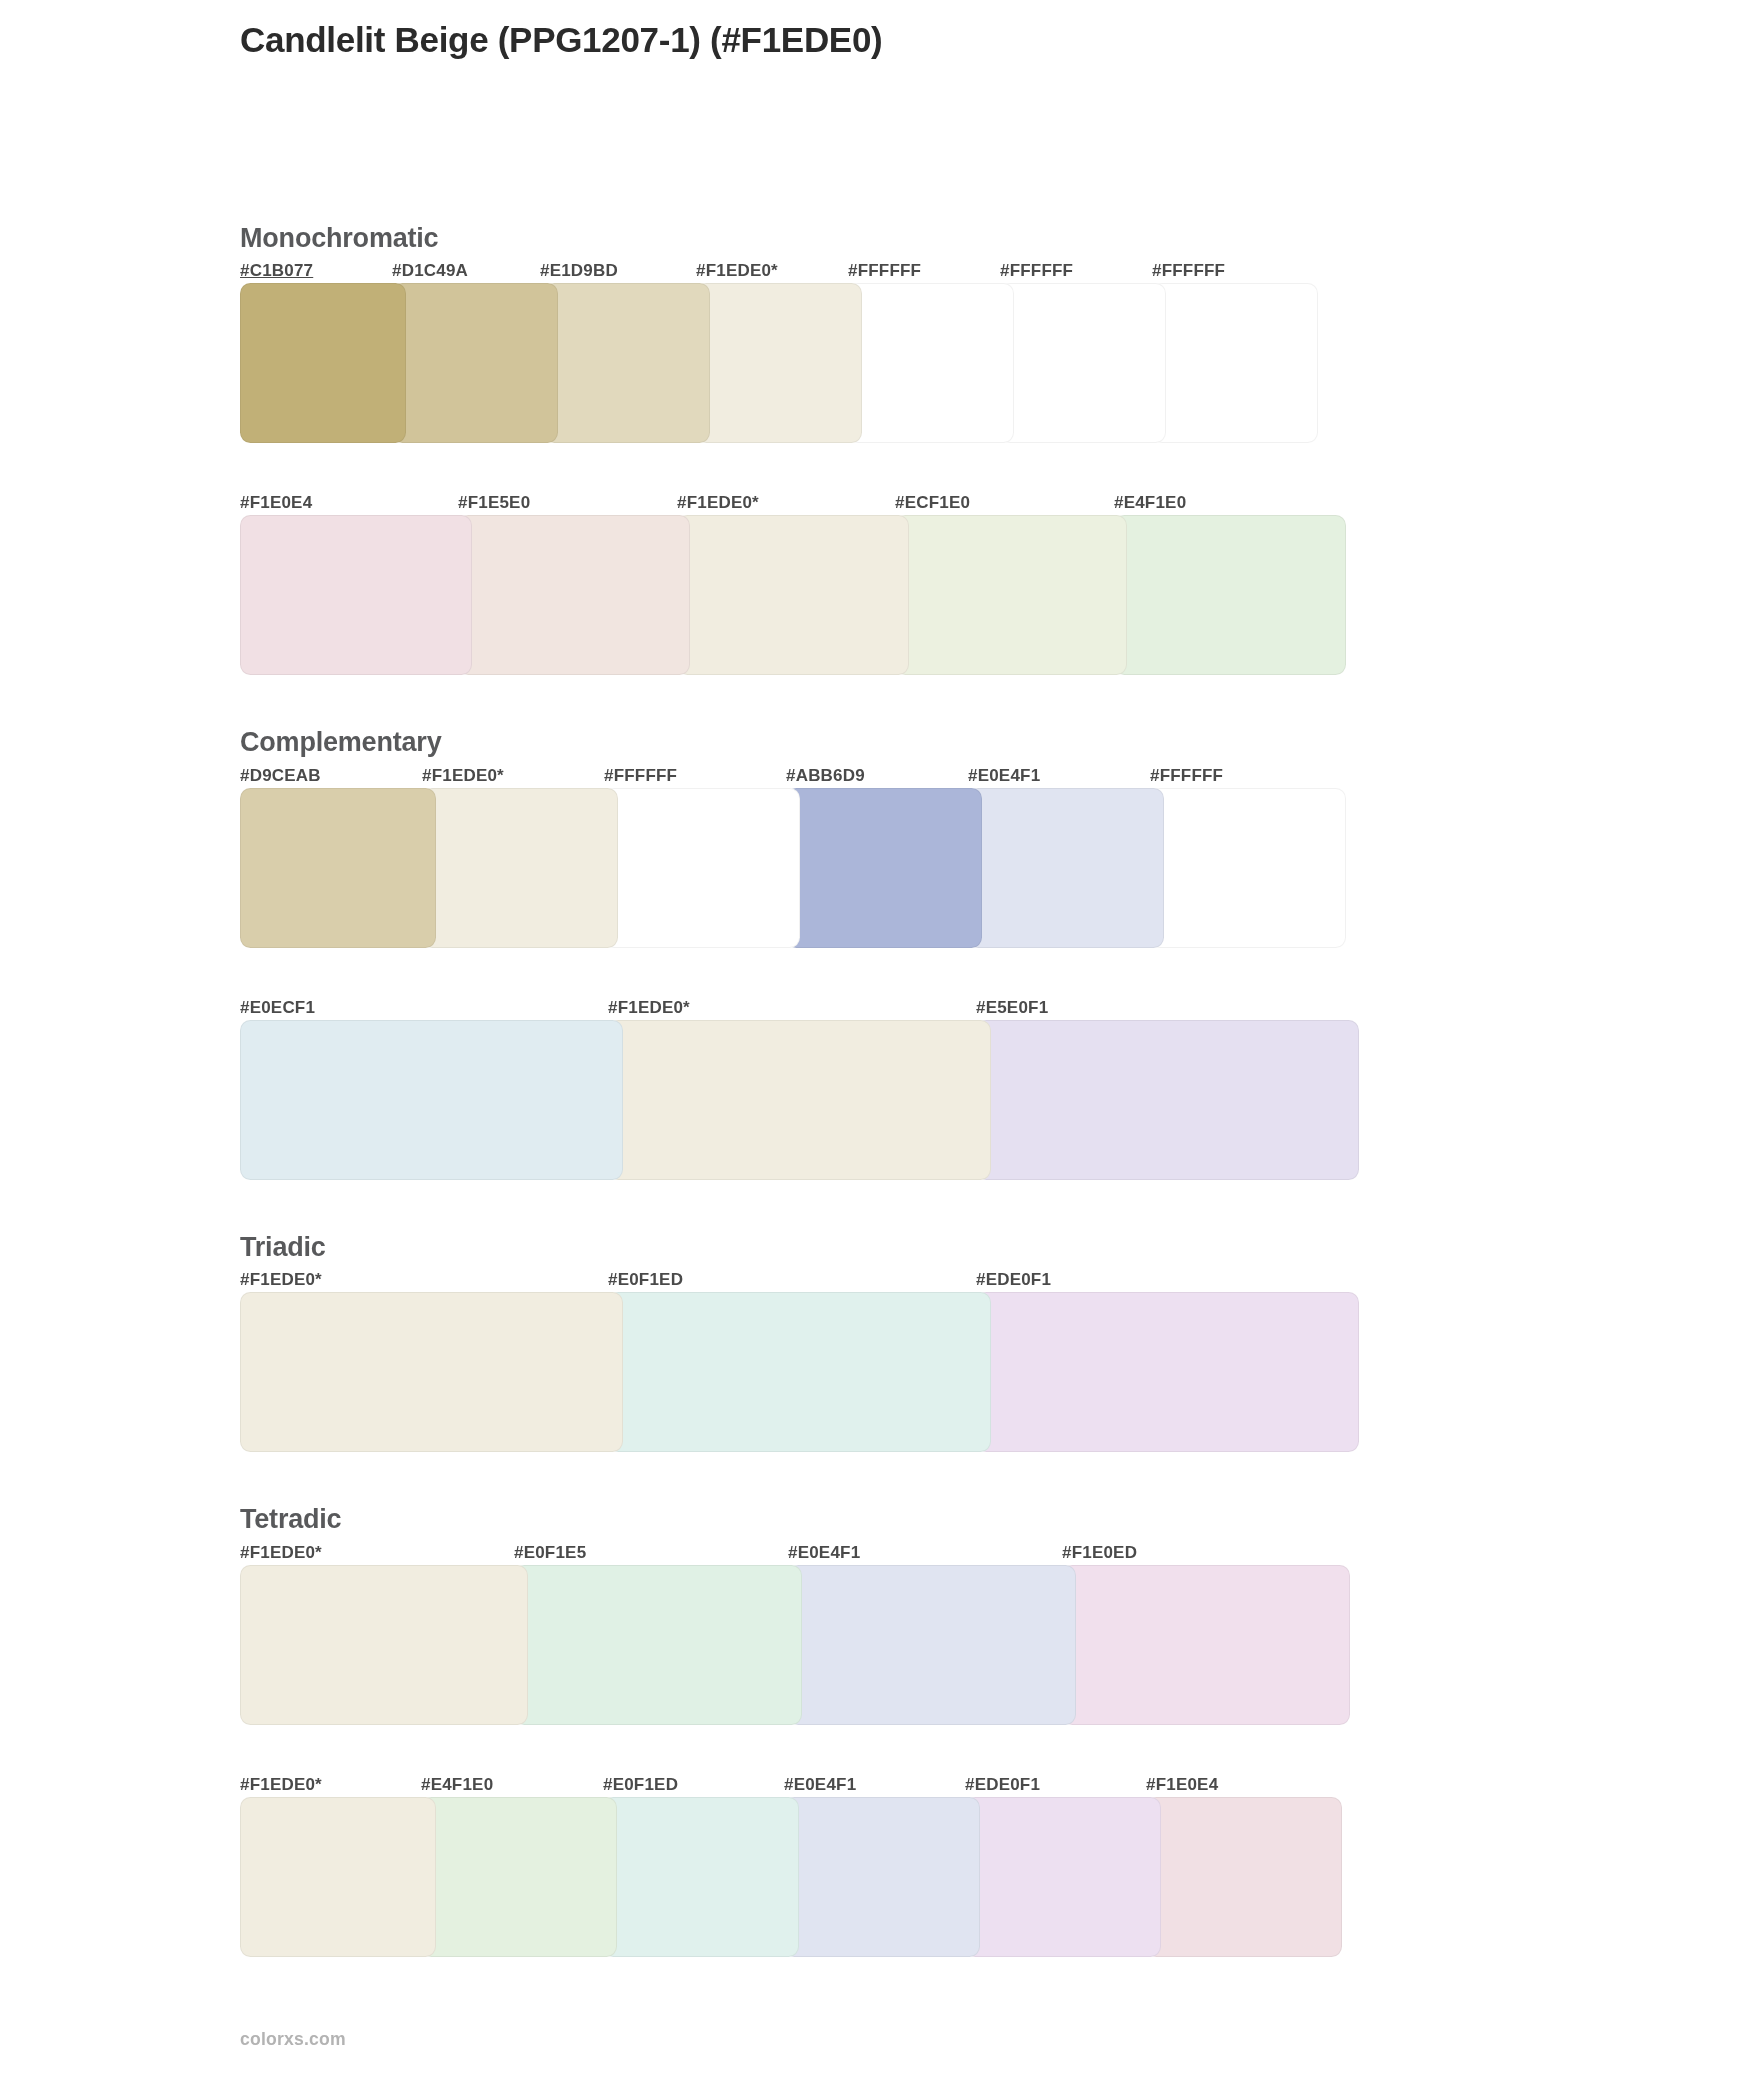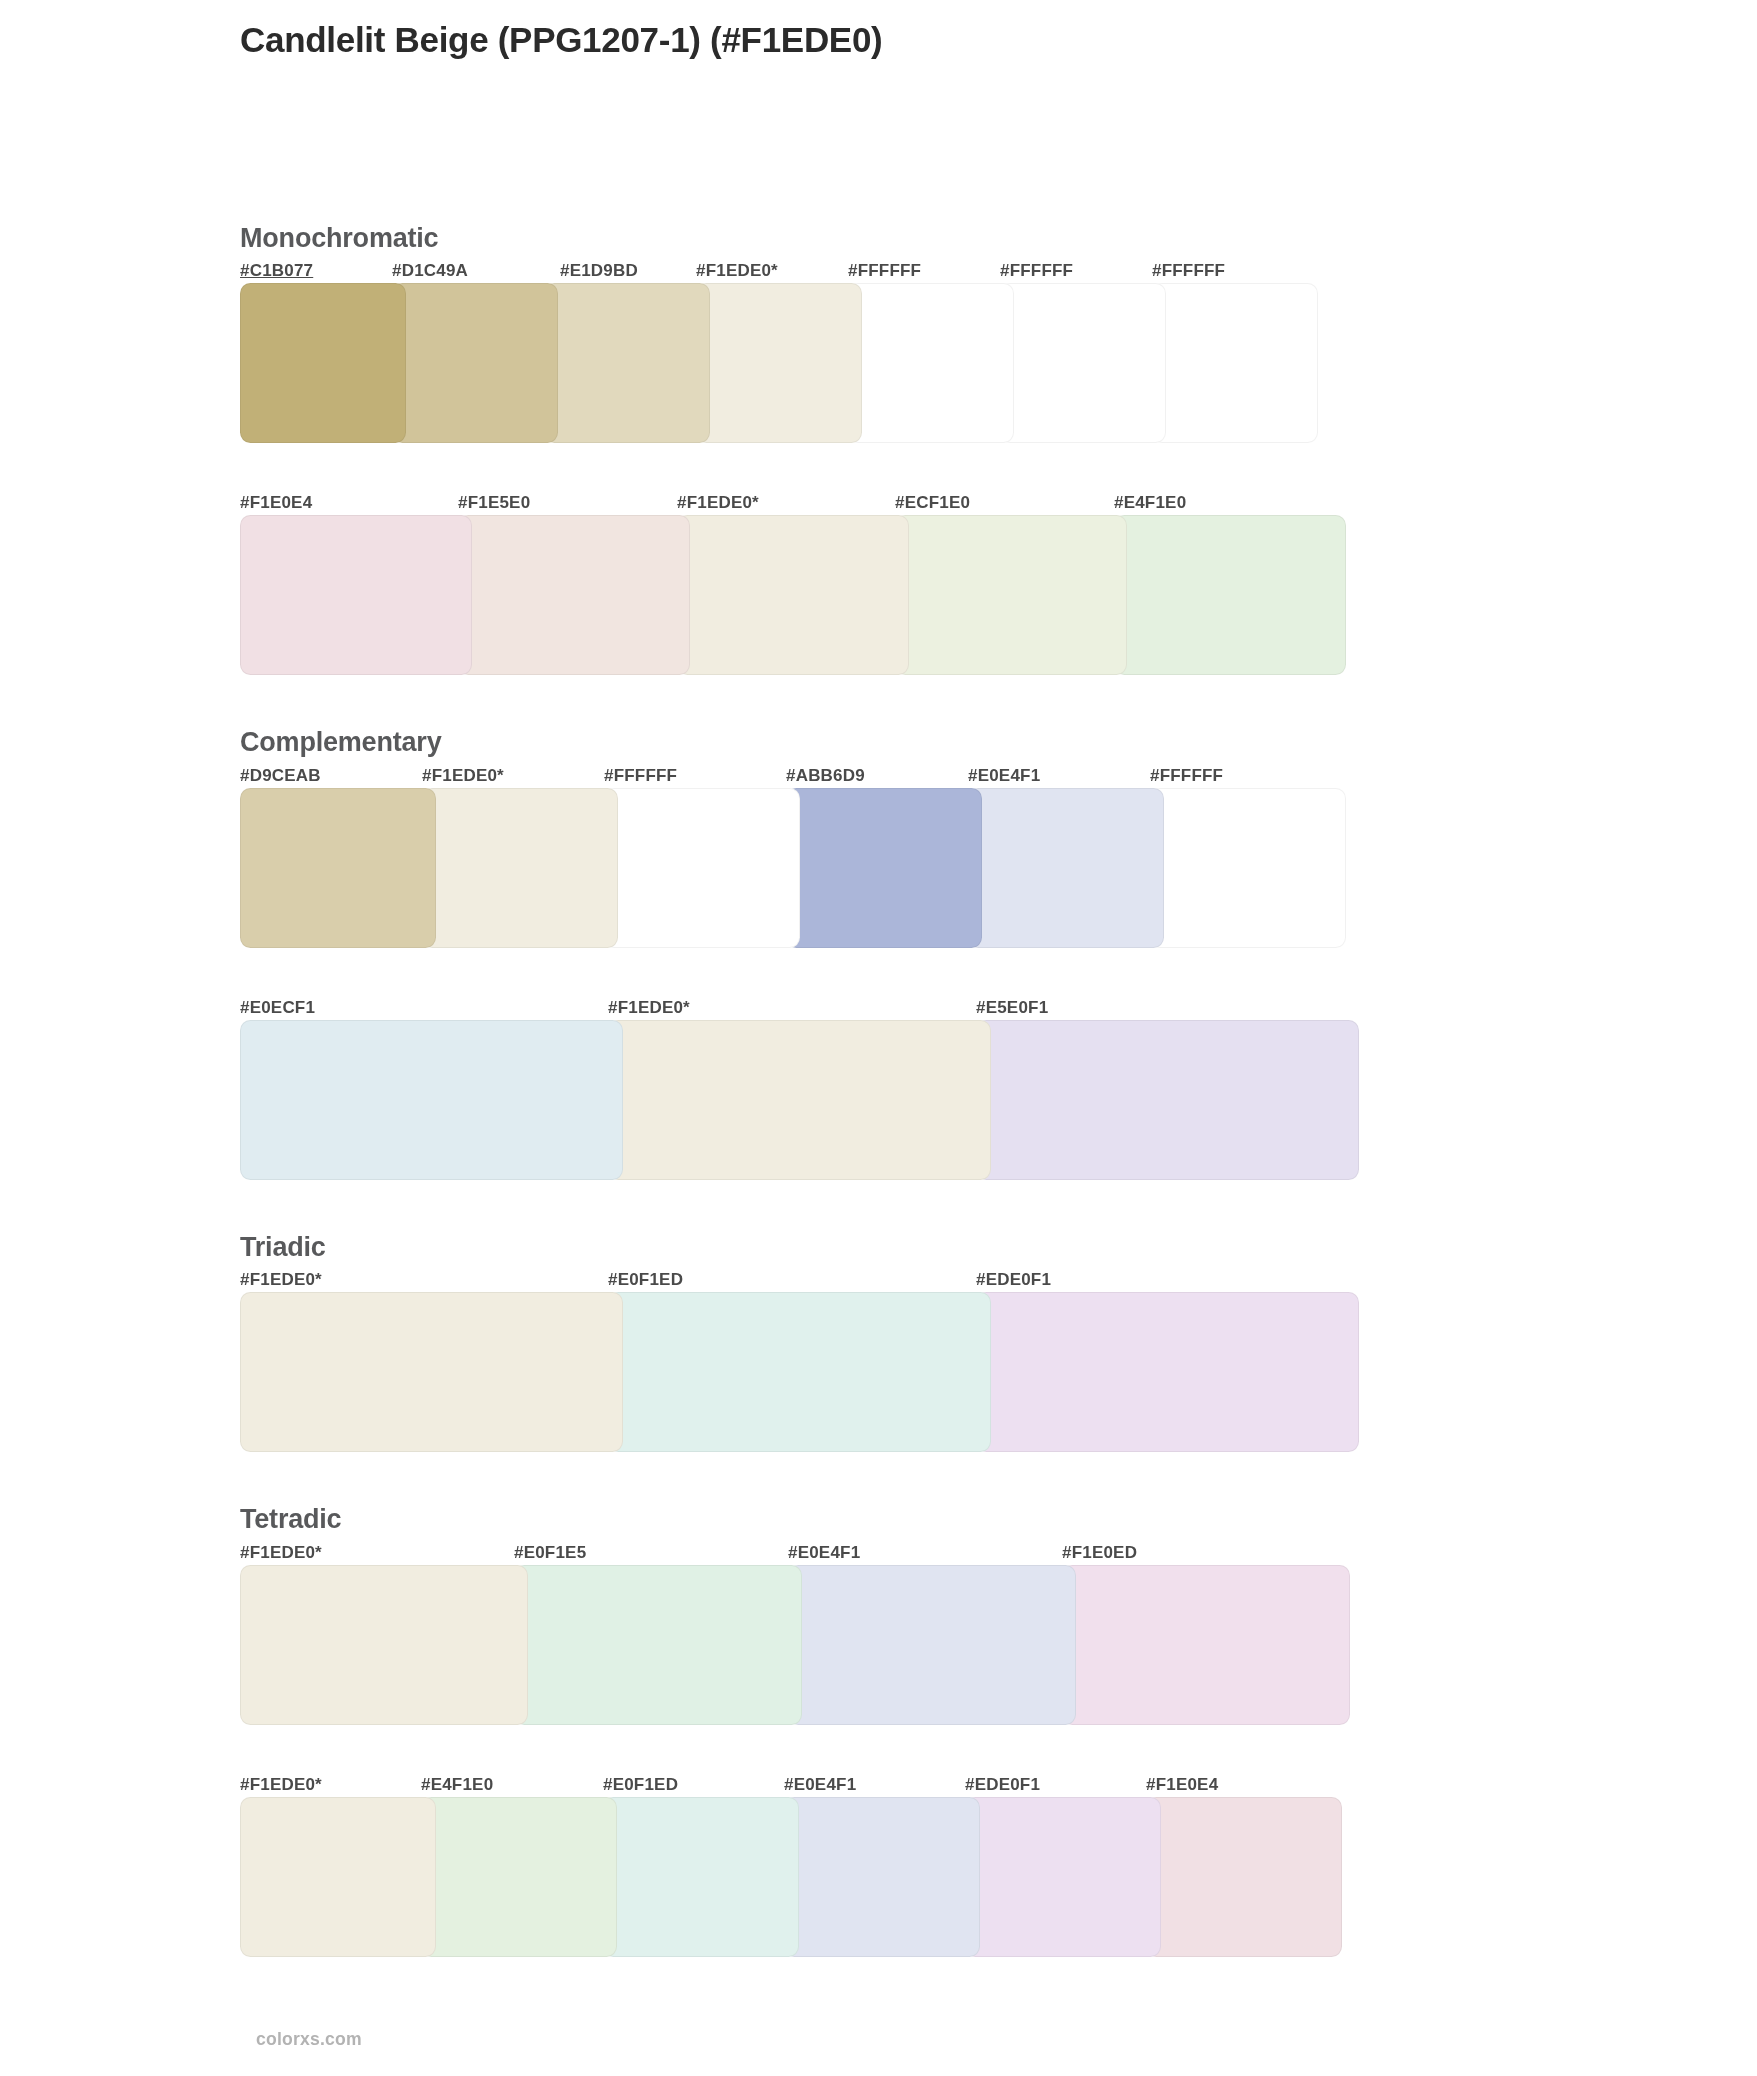--- a/index.html
+++ b/index.html
@@ -82,21 +82,21 @@
     top: 0;
     font-size: 17px;
     font-weight: bold;
     color: #4a4a4a;
     letter-spacing: 0.2px;
     white-space: nowrap;
     line-height: 1;
   }
   .footer {
     position: absolute;
-    left: 256px;
+    left: 240px;
     top: 2029px;
     font-size: 17.6px;
     font-weight: bold;
     color: #b3b3b3;
     letter-spacing: 0.2px;
   }
 </style>
 </head>
 <body>
 
@@ -107,21 +107,21 @@
   </div>
 
   <div class="sections" id="sections-container">
       <div class="section">
         <div class="section-title">Monochromatic</div>
         <div class="swatch-row">
           <div class="swatch-label" style="left: 0px; text-decoration: underline;">#C1B077</div>
           <div class="swatch" title="#C1B077" style="left: 0px; width: 166px; background: rgb(193, 176, 119); z-index: 7;"></div>
           <div class="swatch-label" style="left: 152px;">#D1C49A</div>
           <div class="swatch" title="#D1C49A" style="left: 152px; width: 166px; background: rgb(209, 196, 154); z-index: 6;"></div>
-          <div class="swatch-label" style="left: 320px;">#E1D9BD</div>
+          <div class="swatch-label" style="left: 300px;">#E1D9BD</div>
           <div class="swatch" title="#E1D9BD" style="left: 304px; width: 166px; background: rgb(225, 217, 189); z-index: 5;"></div>
           <div class="swatch-label" style="left: 456px;">#F1EDE0*</div>
           <div class="swatch" title="#F1EDE0*" style="left: 456px; width: 166px; background: rgb(241, 237, 224); z-index: 4;"></div>
           <div class="swatch-label" style="left: 608px;">#FFFFFF</div>
           <div class="swatch" title="#FFFFFF" style="left: 608px; width: 166px; background: rgb(255, 255, 255); z-index: 3;"></div>
           <div class="swatch-label" style="left: 760px;">#FFFFFF</div>
           <div class="swatch" title="#FFFFFF" style="left: 760px; width: 166px; background: rgb(255, 255, 255); z-index: 2;"></div>
           <div class="swatch-label" style="left: 912px;">#FFFFFF</div>
           <div class="swatch" title="#FFFFFF" style="left: 912px; width: 166px; background: rgb(255, 255, 255); z-index: 1;"></div>
         </div>

